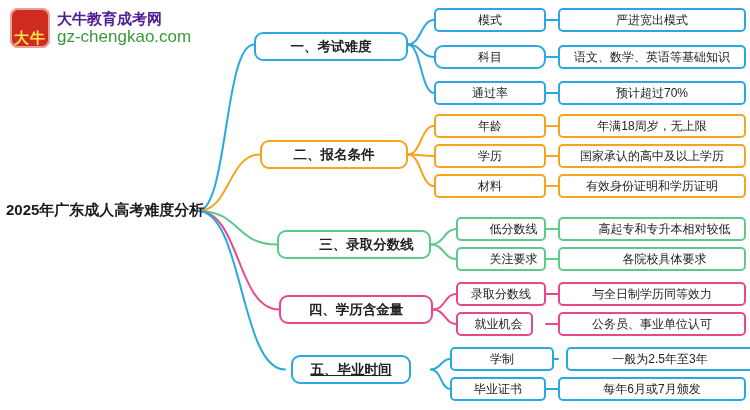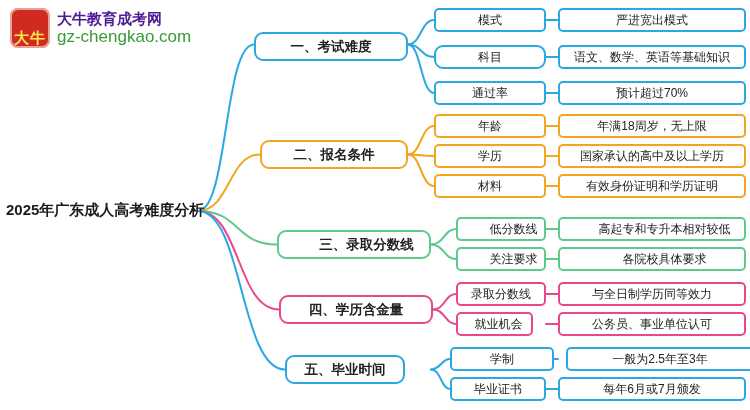--- a/index.html
+++ b/index.html
@@ -122,19 +122,19 @@
   <div class="node leaf-val c-green" style="top:217px;">高起专和专升本相对较低</div>
   <div class="node leaf-key c-green" style="left:456px;top:247px;width:90px;">关注要求</div>
   <div class="node leaf-val c-green" style="top:247px;">各院校具体要求</div>
 
   <div class="node branch c-pink" style="left:279px;top:295px;width:154px;">四、学历含金量</div>
   <div class="node leaf-key c-pink" style="left:456px;top:282px;width:90px;">录取分数线</div>
   <div class="node leaf-val c-pink" style="top:282px;">与全日制学历同等效力</div>
   <div class="node leaf-key c-pink" style="left:456px;top:312px;width:77px;padding-left:8px;">就业机会</div>
   <div class="node leaf-val c-pink" style="top:312px;">公务员、事业单位认可</div>
 
-  <div class="node branch c-blue" style="left:285px;top:355px;width:120px;">五、毕业时间</div>
+  <div class="node branch c-blue" style="left:291px;top:355px;width:120px;text-decoration:underline;">五、毕业时间</div>
   <div class="node leaf-key c-blue" style="left:450px;top:347px;width:104px;">学制</div>
   <div class="node leaf-val c-blue" style="top:347px;margin-left:8px;">一般为2.5年至3年</div>
   <div class="node leaf-key c-blue" style="left:450px;top:377px;width:96px;">毕业证书</div>
   <div class="node leaf-val c-blue" style="top:377px;">每年6月或7月颁发</div>
 
 </div>
 
 </body></html>

